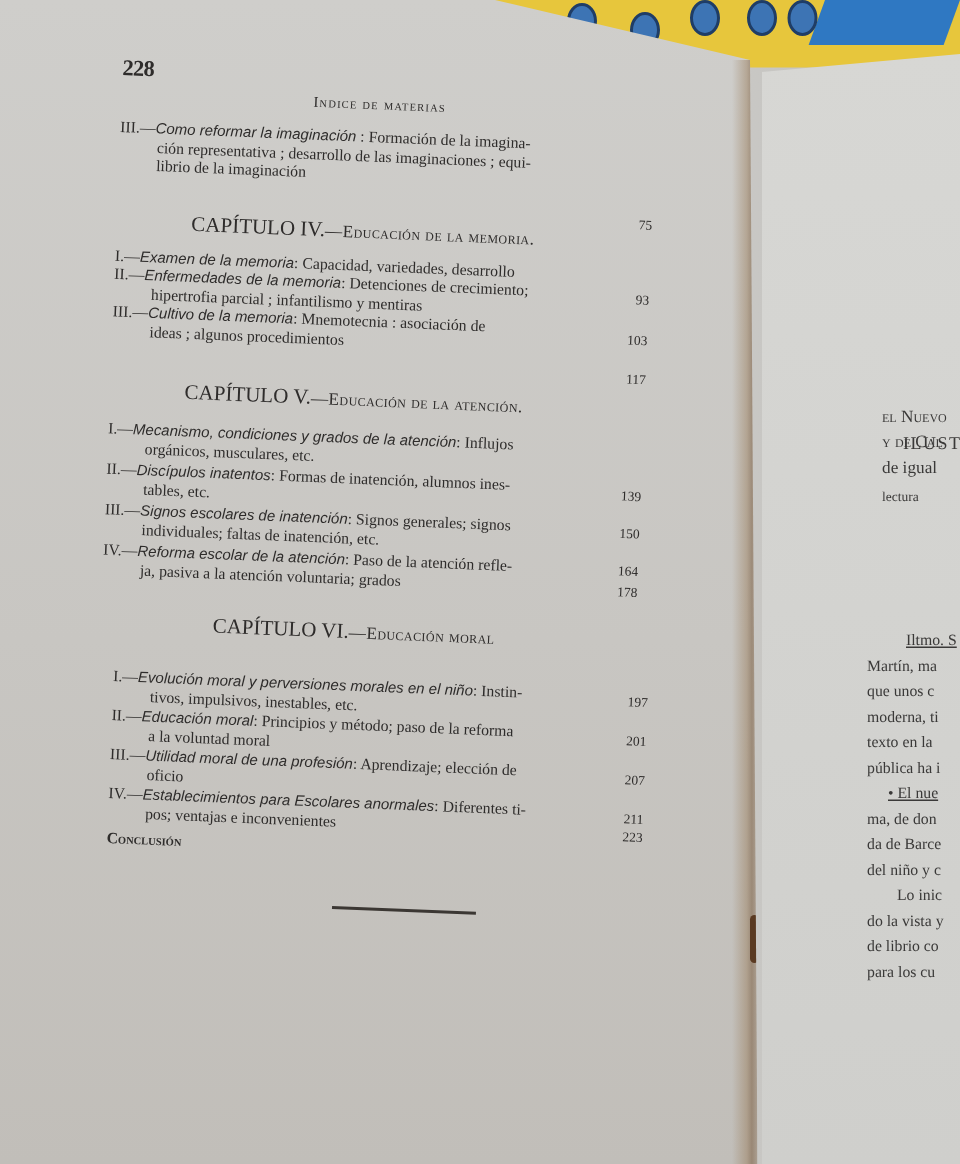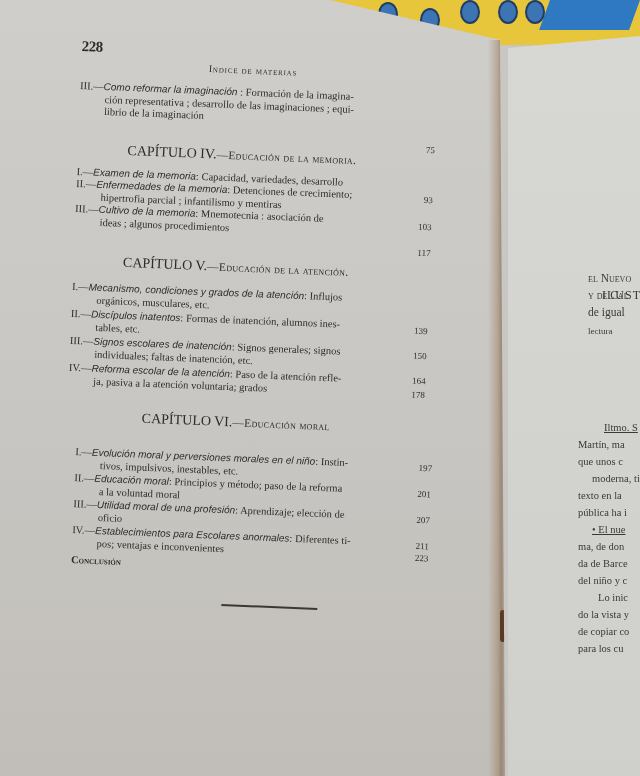--- a/index.html
+++ b/index.html
@@ -130,24 +130,24 @@
 <div class="right-page">
   <div class="rp" style="left:94px;top:204px;font-size:12px;letter-spacing:1px;margin-top:48px;">ILUST</div>
   <div class="rp" style="left:80px;top:236px;font-variant:small-caps;font-size:11.5px;">el Nuevo</div>
   <div class="rp" style="left:80px;top:253px;font-variant:small-caps;font-size:11.5px;">y de Cal</div>
   <div class="rp" style="left:80px;top:270px;font-size:11.5px;">de igual</div>
   <div class="rp" style="left:80px;top:290px;font-size:9px;font-weight:normal;">lectura</div>
 
   <div class="rp" style="left:96px;top:386px;text-decoration:underline;">Iltmo. S</div>
   <div class="rp" style="left:70px;top:403px;">Martín, ma</div>
   <div class="rp" style="left:70px;top:420px;">que unos c</div>
-  <div class="rp" style="left:70px;top:437px;margin-left:14px;">moderna, ti</div>
+  <div class="rp" style="left:70px;top:437px;">moderna, ti</div>
   <div class="rp" style="left:70px;top:454px;">texto en la</div>
   <div class="rp" style="left:70px;top:471px;">pública ha i</div>
   <div class="rp" style="left:84px;top:488px;text-decoration:underline;">• El nue</div>
   <div class="rp" style="left:70px;top:505px;">ma, de don</div>
   <div class="rp" style="left:70px;top:522px;">da de Barce</div>
   <div class="rp" style="left:70px;top:539px;">del niño y c</div>
   <div class="rp" style="left:90px;top:556px;">Lo inic</div>
   <div class="rp" style="left:70px;top:573px;">do la vista y</div>
-  <div class="rp" style="left:70px;top:590px;">de copiar co</div>
+  <div class="rp" style="left:70px;top:590px;">de librio co</div>
   <div class="rp" style="left:70px;top:607px;">para los cu</div>
 </div>
 
 </body></html>

